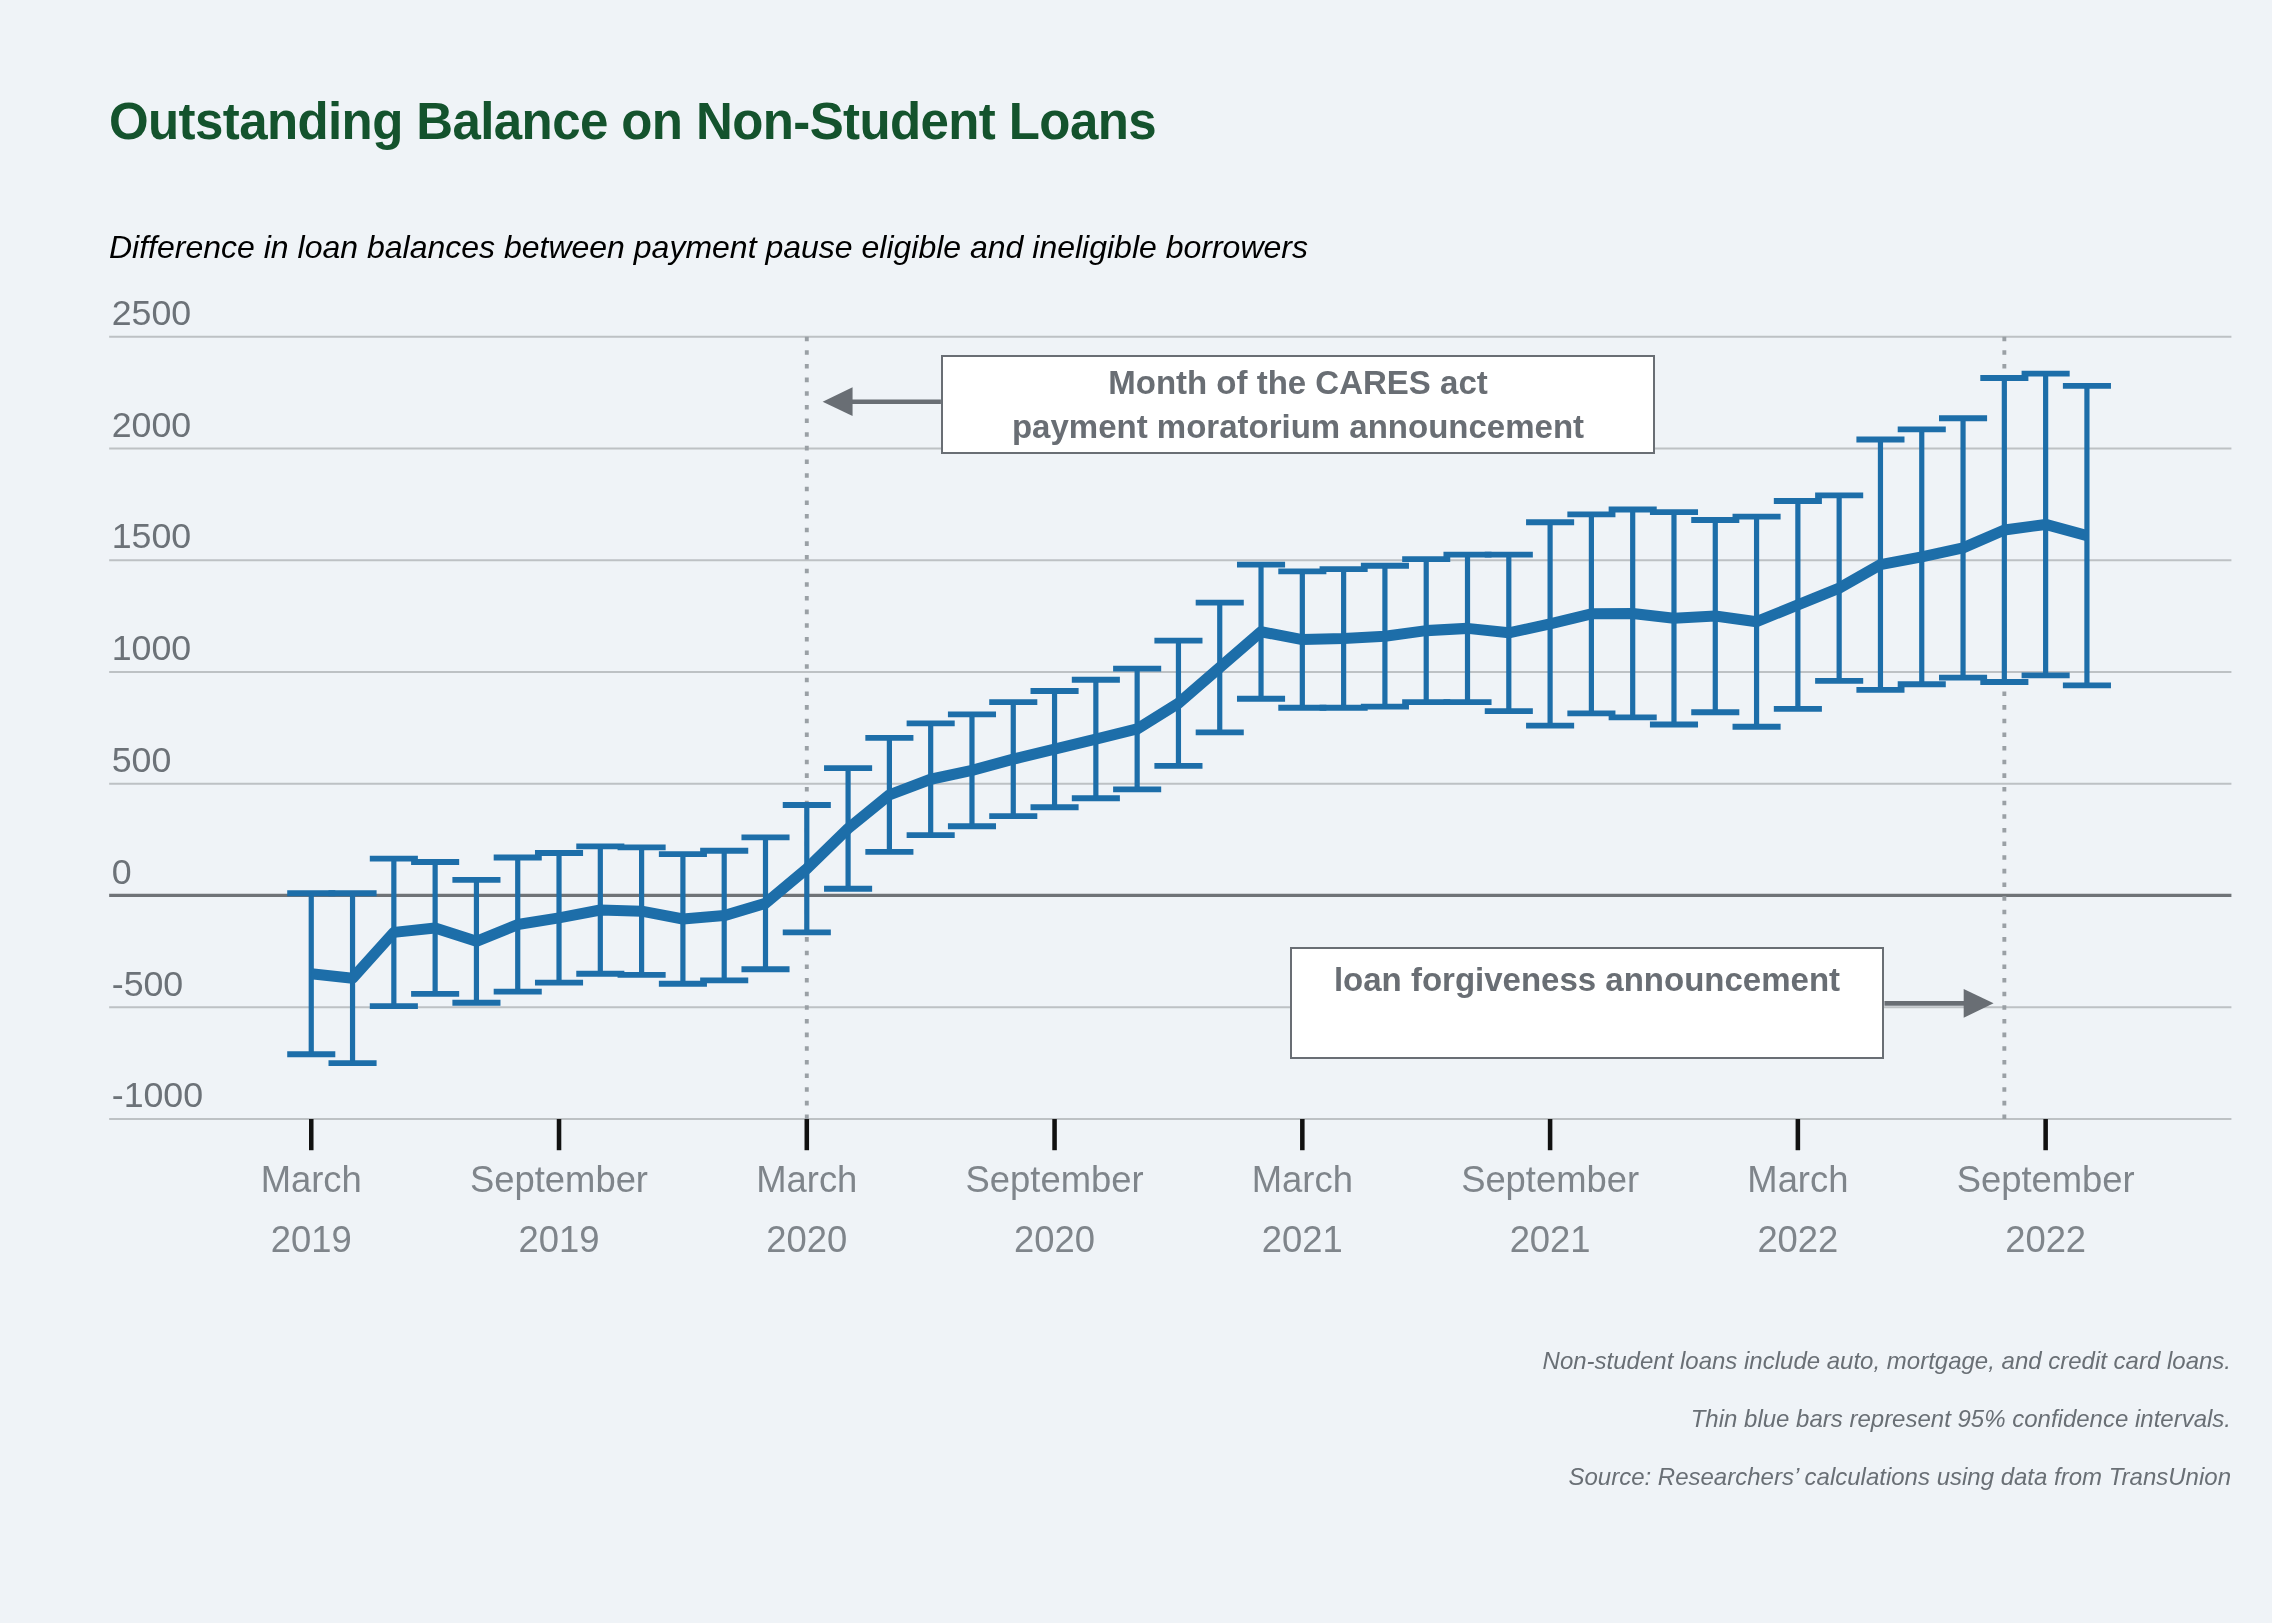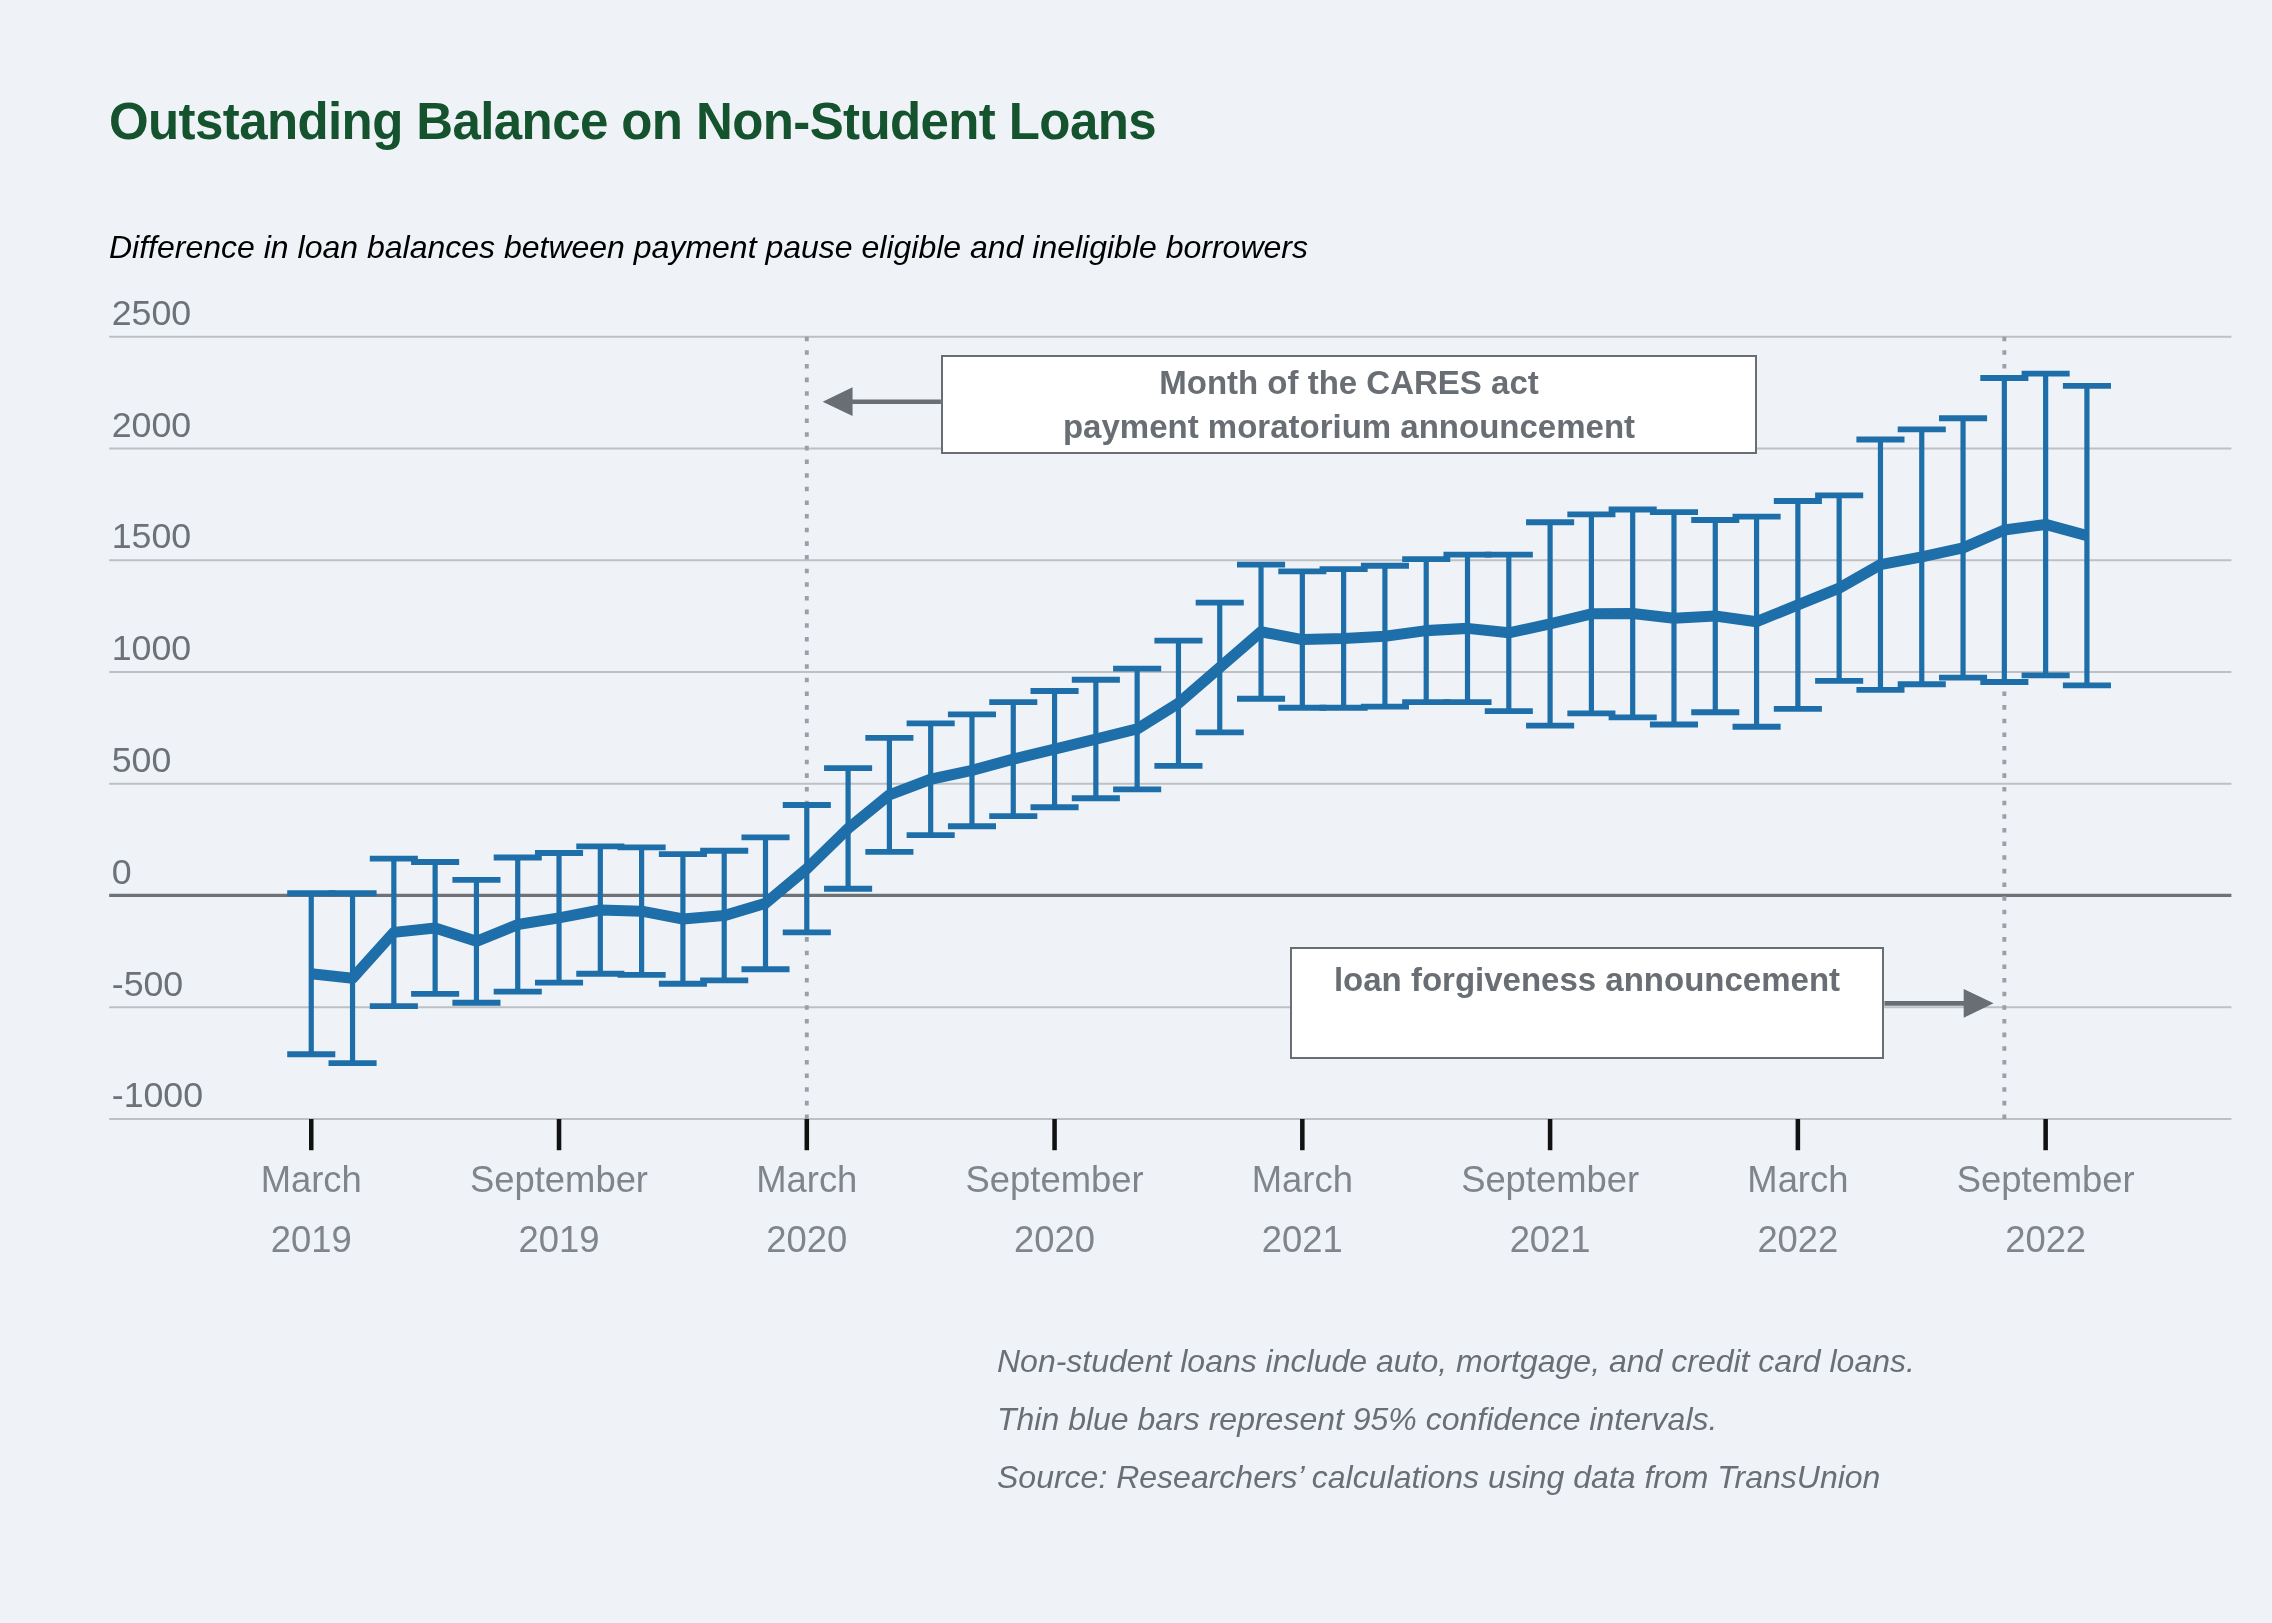--- a/index.html
+++ b/index.html
@@ -16,27 +16,27 @@
     position:absolute;left:109px;top:229px;
     font-size:32px;font-style:italic;color:#000000;
   }
   #chart-svg{position:absolute;left:0;top:0;}
   .anno-box{
     position:absolute;background:#ffffff;border:2.6px solid #696e74;
     box-sizing:border-box;text-align:center;
     color:#696e74;font-weight:bold;font-size:33px;line-height:44px;
   }
   .anno-box .pad{padding-top:3.9px;}
-  #cares-box{left:941px;top:355px;width:816px;height:99px;}
+  #cares-box{left:941px;top:355px;width:714px;height:99px;}
   #exec-box{left:1290px;top:947px;width:594px;height:112px;}
   #exec-box .pad{padding-top:9px;}
   .footnotes{
     position:absolute;right:42px;top:1332px;width:1234px;
-    font-style:italic;color:#696f75;
-    font-size:32px;line-height:58px;
+    text-align:right;font-style:italic;color:#696f75;
+    font-size:24px;line-height:58px;
   }
   svg text{font-family:"Liberation Sans",sans-serif;}
 </style>
 </head>
 <body>
 
 <svg id="chart-svg" width="2273" height="1624" viewBox="0 0 3498 2499">
     <g>
       <line x1="168" y1="518.0000000000001" x2="3434" y2="518.0000000000001" stroke="#bdc1c4" stroke-width="3"></line>
       <line x1="168" y1="690" x2="3434" y2="690" stroke="#bdc1c4" stroke-width="3"></line>

